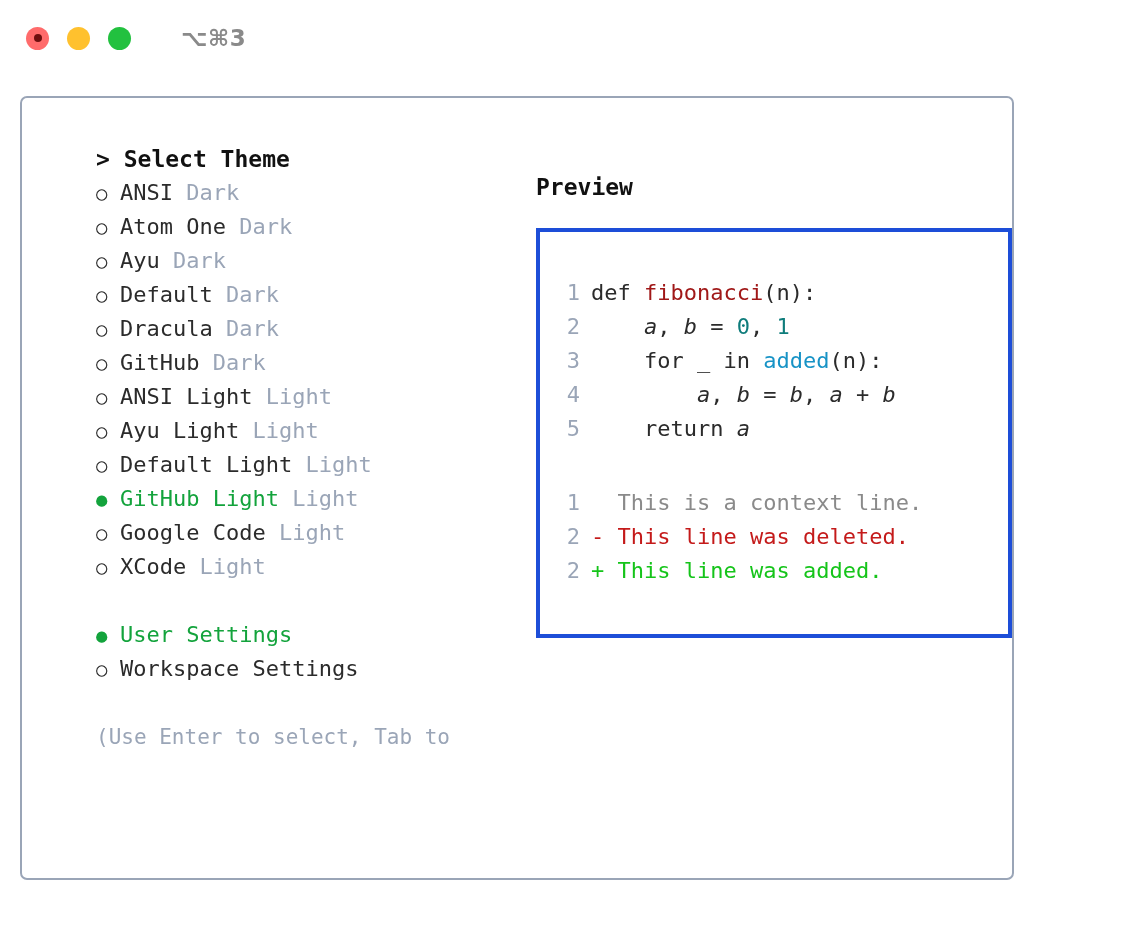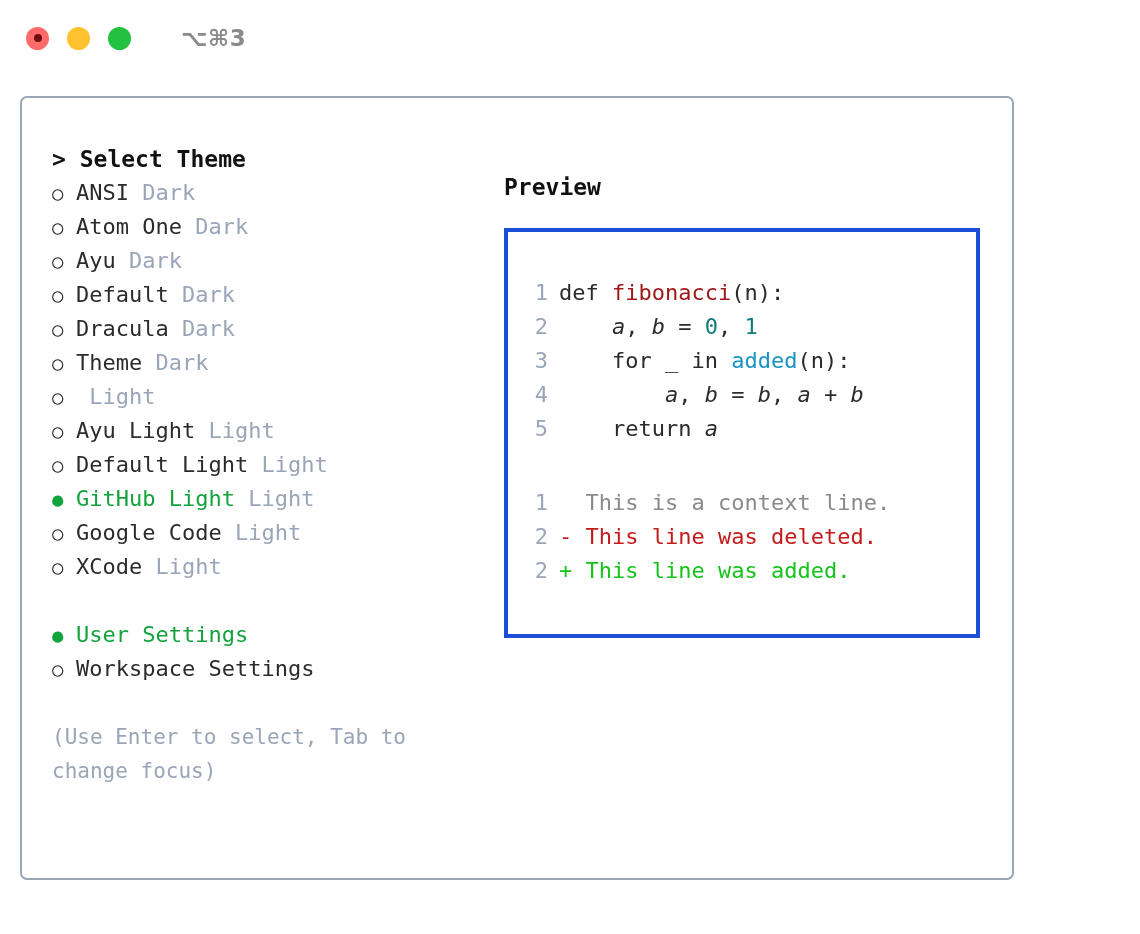--- a/index.html
+++ b/index.html
@@ -74,21 +74,21 @@
     border-radius: 7px;
     background: #ffffff;
   }
 
   .panel-body {
     display: flex;
     padding: 44px 0 0 0;
     height: 100%;
   }
 
-  .col-left  { width: 462px; padding-left: 30px; }
+  .col-left  { width: 462px; padding-left: 30px; margin-left: 44px; }
   .col-right { flex: 1; padding-left: 20px; }
 
   
   .section-header {
     font-size: 23px;
     font-weight: 700;
     color: #111111;
     line-height: 34px;
     white-space: pre;
   }
@@ -194,42 +194,41 @@
       <div class="col-left">
 
         <div class="section-header">&gt; Select Theme</div>
 
         <div id="theme-list">
             <div class="option-row"><span class="bullet">○</span><span class="opt-label">ANSI</span><span class="opt-variant"> Dark</span></div>
             <div class="option-row"><span class="bullet">○</span><span class="opt-label">Atom One</span><span class="opt-variant"> Dark</span></div>
             <div class="option-row"><span class="bullet">○</span><span class="opt-label">Ayu</span><span class="opt-variant"> Dark</span></div>
             <div class="option-row"><span class="bullet">○</span><span class="opt-label">Default</span><span class="opt-variant"> Dark</span></div>
             <div class="option-row"><span class="bullet">○</span><span class="opt-label">Dracula</span><span class="opt-variant"> Dark</span></div>
-            <div class="option-row"><span class="bullet">○</span><span class="opt-label">Theme</span><span class="opt-variant"> Dark</span></div>
-            <div class="option-row"><span class="bullet">○</span><span class="opt-variant"> Light</span></div>
+            <div class="option-row"><span class="bullet">○</span><span class="opt-label">GitHub</span><span class="opt-variant"> Dark</span></div>
+            <div class="option-row"><span class="bullet">○</span><span class="opt-label">ANSI Light</span><span class="opt-variant"> Light</span></div>
             <div class="option-row"><span class="bullet">○</span><span class="opt-label">Ayu Light</span><span class="opt-variant"> Light</span></div>
             <div class="option-row"><span class="bullet">○</span><span class="opt-label">Default Light</span><span class="opt-variant"> Light</span></div>
             <div class="option-row selected"><span class="bullet selected">●</span><span class="opt-label">GitHub Light</span><span class="opt-variant"> Light</span></div>
             <div class="option-row"><span class="bullet">○</span><span class="opt-label">Google Code</span><span class="opt-variant"> Light</span></div>
             <div class="option-row"><span class="bullet">○</span><span class="opt-label">XCode</span><span class="opt-variant"> Light</span></div>
           </div>
 
         <div class="spacer-sm"></div>
 
 
         <div id="apply-list">
             <div class="option-row selected"><span class="bullet selected">●</span><span class="opt-label">User Settings</span></div>
             <div class="option-row"><span class="bullet">○</span><span class="opt-label">Workspace Settings</span></div>
           </div>
 
         <div class="spacer-sm"></div>
 
         <div class="hint">
           <div>(Use Enter to select, Tab to</div>
-          <div>change focus)</div>
         </div>
       </div>
 
       <div class="col-right">
         <div class="preview-title">Preview</div>
 
         <div class="preview-box">
           <div id="code-block">
               <div class="code-line"><span class="lineno">1</span><span class="tok-plain">def </span><span class="tok-func">fibonacci</span><span class="tok-plain">(n):</span></div>
               <div class="code-line"><span class="lineno">2</span><span class="tok-plain">    </span><span class="tok-var">a</span><span class="tok-plain">, </span><span class="tok-var">b</span><span class="tok-plain"> = </span><span class="tok-num">0</span><span class="tok-plain">, </span><span class="tok-num">1</span></div>

